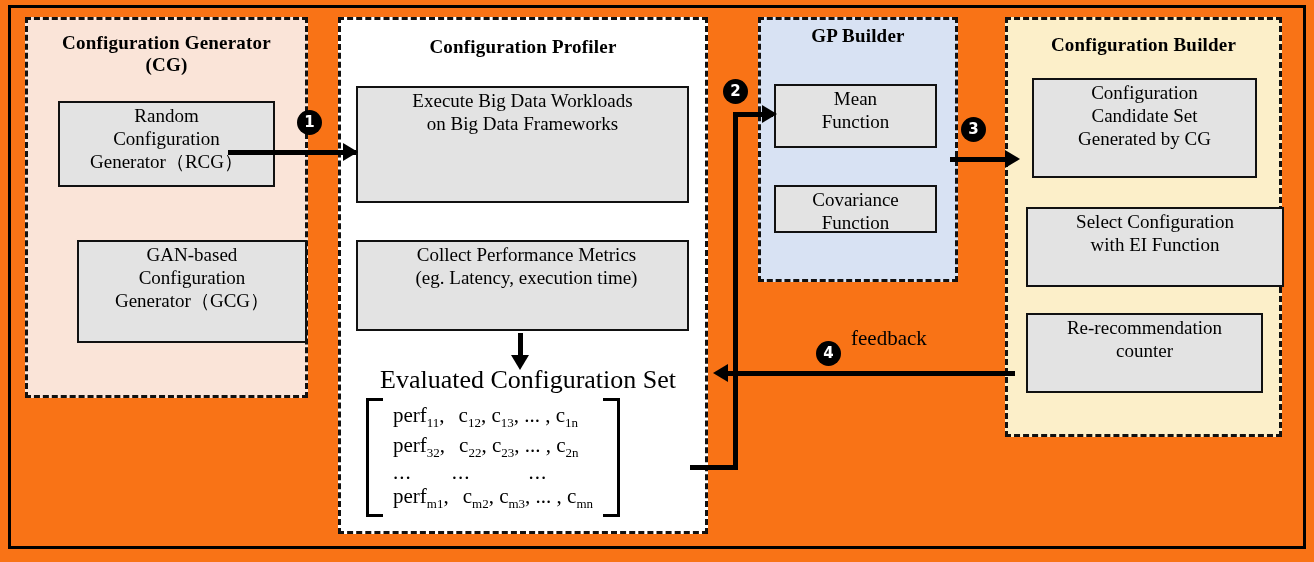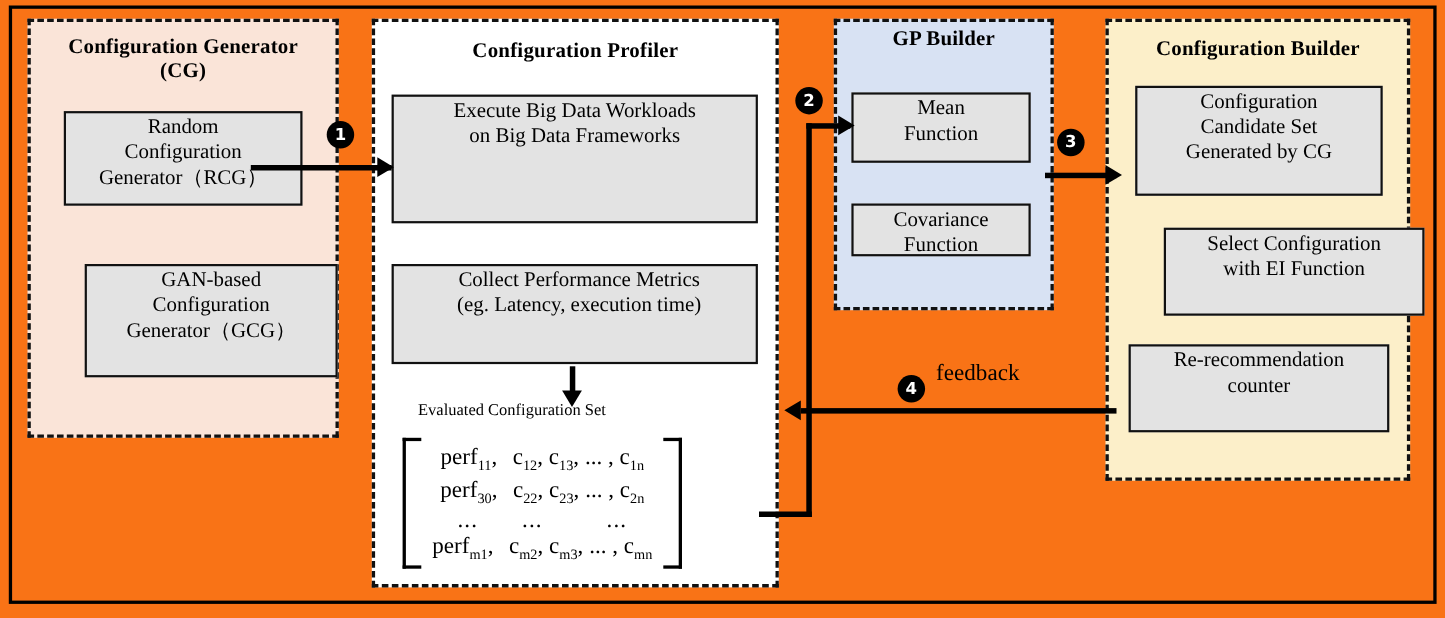--- a/index.html
+++ b/index.html
@@ -32,27 +32,27 @@
   .arrow-d{position:absolute;width:0;height:0;border-left:9px solid transparent;border-right:9px solid transparent;border-top:15px solid #000;}
 
   
   .badge{position:absolute;width:25px;height:25px;border-radius:50%;background:#000;color:#fff;
          font-family:"DejaVu Sans", sans-serif;font-size:15px;font-weight:bold;
          display:flex;align-items:center;justify-content:center;line-height:1;}
 
   .edge-label{position:absolute;font-size:21px;color:#000;}
 
   
-  .eval-label{position:absolute;font-size:15px;color:#000;white-space:nowrap;}
+  .eval-label{position:absolute;font-size:26px;color:#000;white-space:nowrap;}
   .matrix{position:absolute;display:flex;align-items:stretch;}
   .brk{width:14px;border-top:3px solid #000;border-bottom:3px solid #000;}
   .brk-l{border-left:3px solid #000;}
   .brk-r{border-right:3px solid #000;}
   .mrows{padding:4px 10px 4px 10px;}
-  .mrow{font-size:21px;line-height:1.30;white-space:nowrap;color:#000;text-align:center;}
+  .mrow{font-size:21px;line-height:1.30;white-space:nowrap;color:#000;}
   .mrow sub{font-size:13px;}
   .mrow .gap{display:inline-block;width:14px;}
   .mdots{font-size:21px;line-height:1.0;letter-spacing:1px;}
 </style>
 </head>
 <body>
 
 <div id="canvas">
 
   <div class="outer-frame"></div>
@@ -101,21 +101,21 @@
 
   <div class="eval-label" style="left:380px;top:365px;">Evaluated Configuration Set</div>
 
   <div class="matrix" style="left:366px;top:398px;">
     <div class="brk brk-l"></div>
     <div class="mrows">
       <div class="mrow">
         perf<sub>11</sub>,<span class="gap"></span>c<sub>12</sub>, c<sub>13</sub>, ... , c<sub>1n</sub>
       </div>
       <div class="mrow">
-        perf<sub>30</sub>,<span class="gap"></span>c<sub>22</sub>, c<sub>23</sub>, ... , c<sub>2n</sub>
+        perf<sub>32</sub>,<span class="gap"></span>c<sub>22</sub>, c<sub>23</sub>, ... , c<sub>2n</sub>
       </div>
       <div class="mrow mdots">
         ...<span class="gap" style="width:40px"></span>...<span class="gap" style="width:58px"></span>...
       </div>
       <div class="mrow">
         perf<sub>m1</sub>,<span class="gap"></span>c<sub>m2</sub>, c<sub>m3</sub>, ... , c<sub>mn</sub>
       </div>
     </div>
     <div class="brk brk-r"></div>
   </div>
@@ -143,21 +143,21 @@
   </div>
 
   <div class="gbox" style="left:1032px;top:78px;width:225px;height:100px;">
     <div>
       <span>Configuration</span>
       <span>Candidate Set</span>
       <span>Generated by CG</span>
     </div>
   </div>
 
-  <div class="gbox" style="left:1026px;top:207px;width:237px;height:80px;margin-left:32px;">
+  <div class="gbox" style="left:1026px;top:207px;width:258px;height:80px;">
     <div>
       <span>Select Configuration</span>
       <span>with EI Function</span>
     </div>
   </div>
 
   <div class="gbox" style="left:1026px;top:313px;width:237px;height:80px;">
     <div>
       <span>Re-recommendation</span>
       <span>counter</span>

